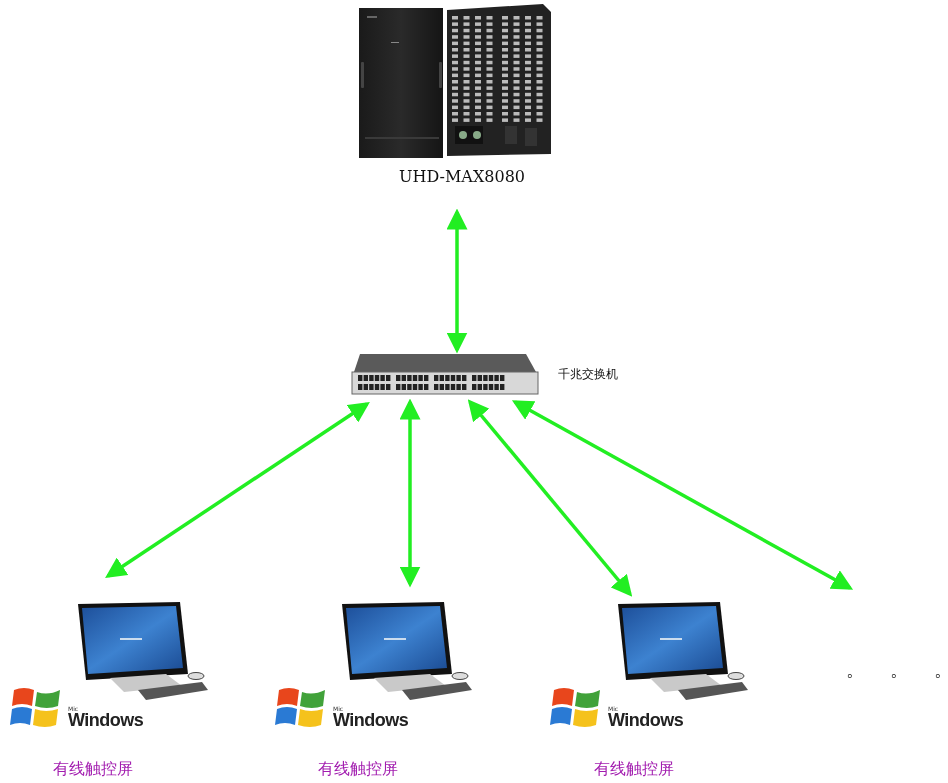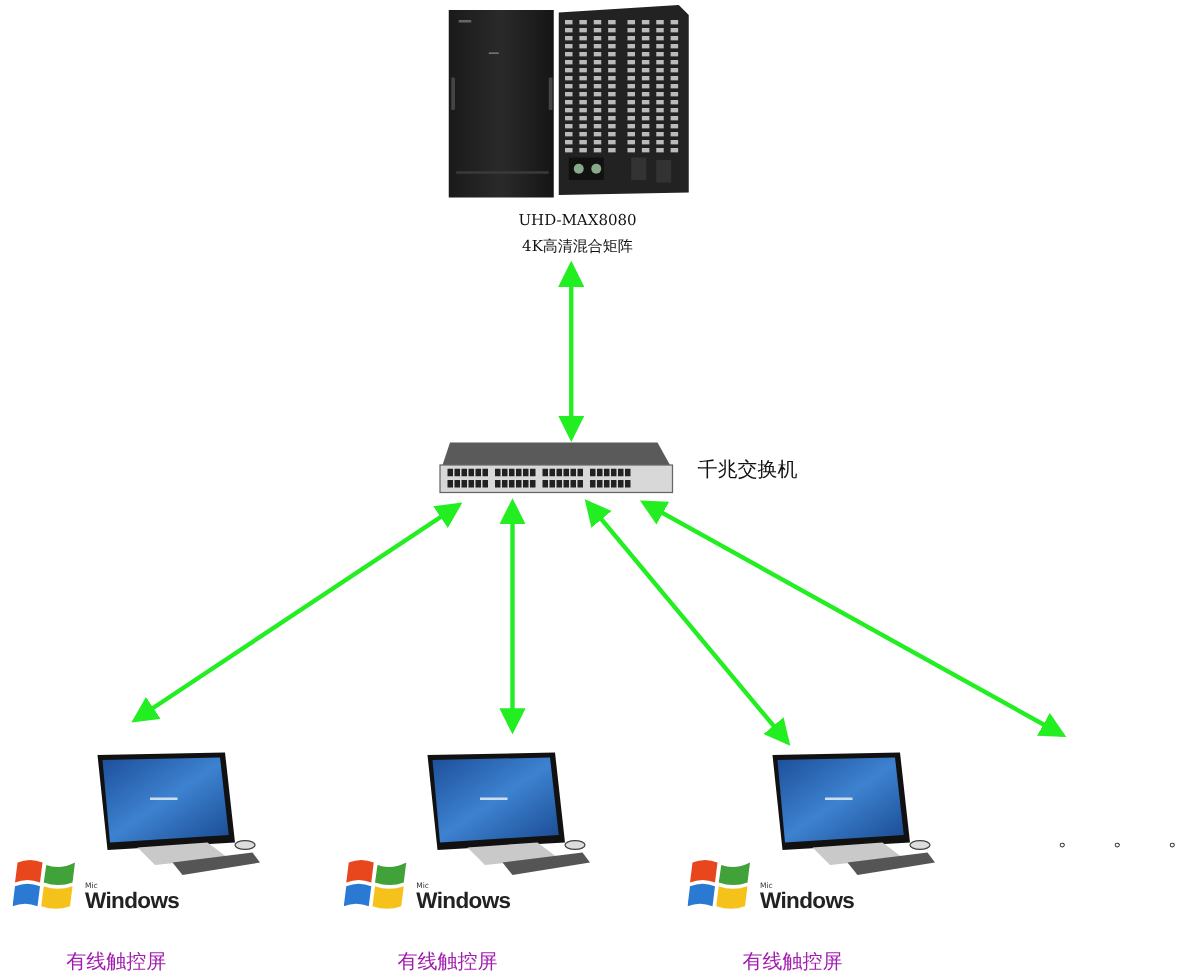--- a/index.html
+++ b/index.html
@@ -1,21 +1,21 @@
 <!DOCTYPE html>
 <html><head>
 <meta charset="utf-8">
 <style>
   html, body { margin: 0; padding: 0; background: #ffffff; }
   body { width: 948px; height: 783px; position: relative; overflow: hidden;
          font-family: "DejaVu Serif", "Liberation Serif", serif; }
   .abs { position: absolute; }
   .matrix-label { left: 372px; top: 166px; width: 180px; text-align: center;
-                  font-size: 12px; line-height: 21px; color: #111; font-family: "DejaVu Serif", serif; }
-  .switch-label { left: 558px; top: 366px; font-size: 16px; color: #111;
+                  font-size: 16px; line-height: 21px; color: #111; font-family: "DejaVu Serif", serif; }
+  .switch-label { left: 558px; top: 366px; font-size: 12px; color: #111;
                   font-family: "DejaVu Sans", sans-serif; }
   .pc-label { font-size: 16px; color: #a21caf; font-family: "DejaVu Sans", sans-serif; white-space: nowrap; }
   .dots { left: 846px; top: 658px; font-size: 18px; color: #111; letter-spacing: 26px; font-family: "DejaVu Sans", sans-serif; }
   svg { position: absolute; }
 </style>
 </head>
 <body>
 
 <svg width="200" height="160" style="left:355px;top:4px;" viewBox="0 0 200 160">
   <defs>
@@ -174,21 +174,20 @@
     </g>
   <rect x="100" y="122" width="28" height="18" fill="#111"></rect>
   <circle cx="108" cy="131" r="4" fill="#8a8"></circle>
     <circle cx="122" cy="131" r="4" fill="#8a8"></circle>
   <rect x="150" y="122" width="12" height="18" fill="#333"></rect>
     <rect x="170" y="124" width="12" height="18" fill="#333"></rect>
 </svg>
 
 <div class="abs matrix-label">
   <div>UHD-MAX8080</div>
-  <div>4K高清混合矩阵</div>
 </div>
 
 <svg width="190" height="44" style="left:350px;top:352px;" viewBox="0 0 190 44">
   <polygon points="10,2 176,2 186,20 4,20" fill="#5a5a5a"></polygon>
   <rect x="2" y="20" width="186" height="22" fill="#d8d8d8" stroke="#666" stroke-width="1"></rect>
   <g id="swports" fill="#222">
       <rect x="8" y="23" width="4.4" height="6"></rect>
       <rect x="8" y="32" width="4.4" height="6"></rect>
       <rect x="13.6" y="23" width="4.4" height="6"></rect>
       <rect x="13.6" y="32" width="4.4" height="6"></rect>

